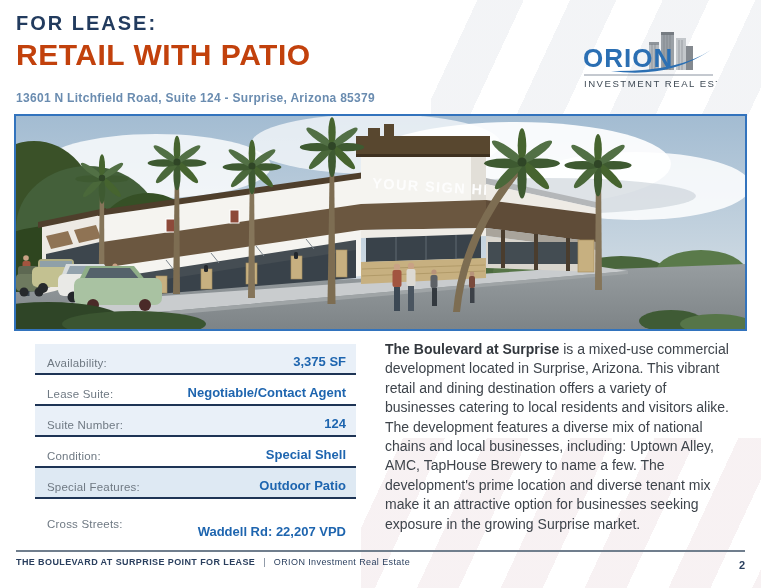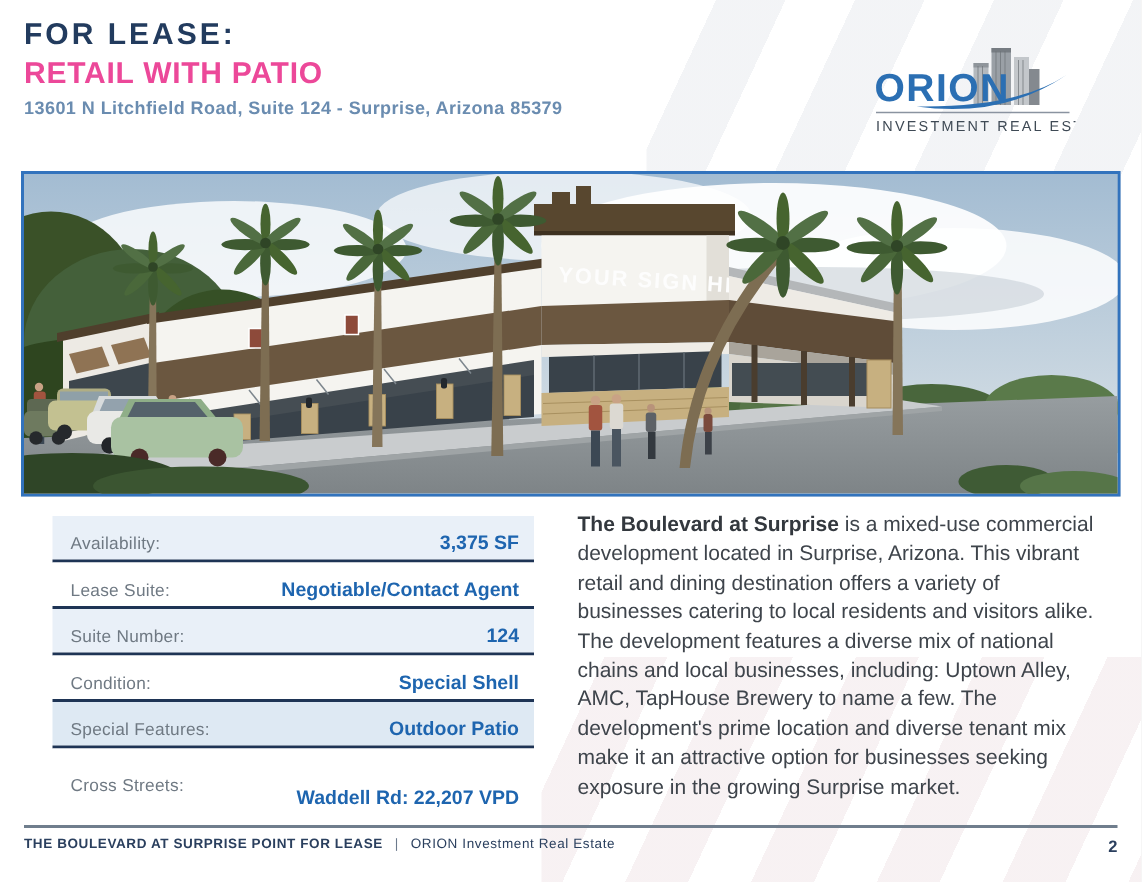--- a/index.html
+++ b/index.html
@@ -15,22 +15,22 @@
   }
   .stripe-bottom {
     position:absolute; bottom:0; right:0; width:400px; height:150px; z-index:0;
     background:repeating-linear-gradient(115deg, rgba(255,255,255,0) 0 38px, rgba(240,228,231,0.5) 38px 76px);
   }
   .layer { position:absolute; z-index:1; }
 
   
   .hdr-left { left:16px; top:12px; }
   .for-lease { font-size:20px; font-weight:800; letter-spacing:2px; color:#223B5E; }
-  .title { font-size:20px; font-weight:800; letter-spacing:0.5px; color:#ec4899; margin-top:3px; }
-  .address { font-size:12px; font-weight:700; letter-spacing:0.3px; color:#6A8CB0; margin-top:4px; }
+  .title { font-size:30px; font-weight:800; letter-spacing:0.5px; color:#c2410c; margin-top:3px; }
+  .address { font-size:12px; font-weight:700; letter-spacing:0.3px; color:#6A8CB0; margin-top:19px; }
 
   
   .logo { right:44px; top:26px; width:134px; height:70px; }
 
   
   .hero { left:14px; top:114px; width:733px; height:217px; border:2px solid #3273BD; background:#b9c9d6; }
   .hero svg { display:block; }
 
   
   .details { left:35px; top:344px; width:321px; }

